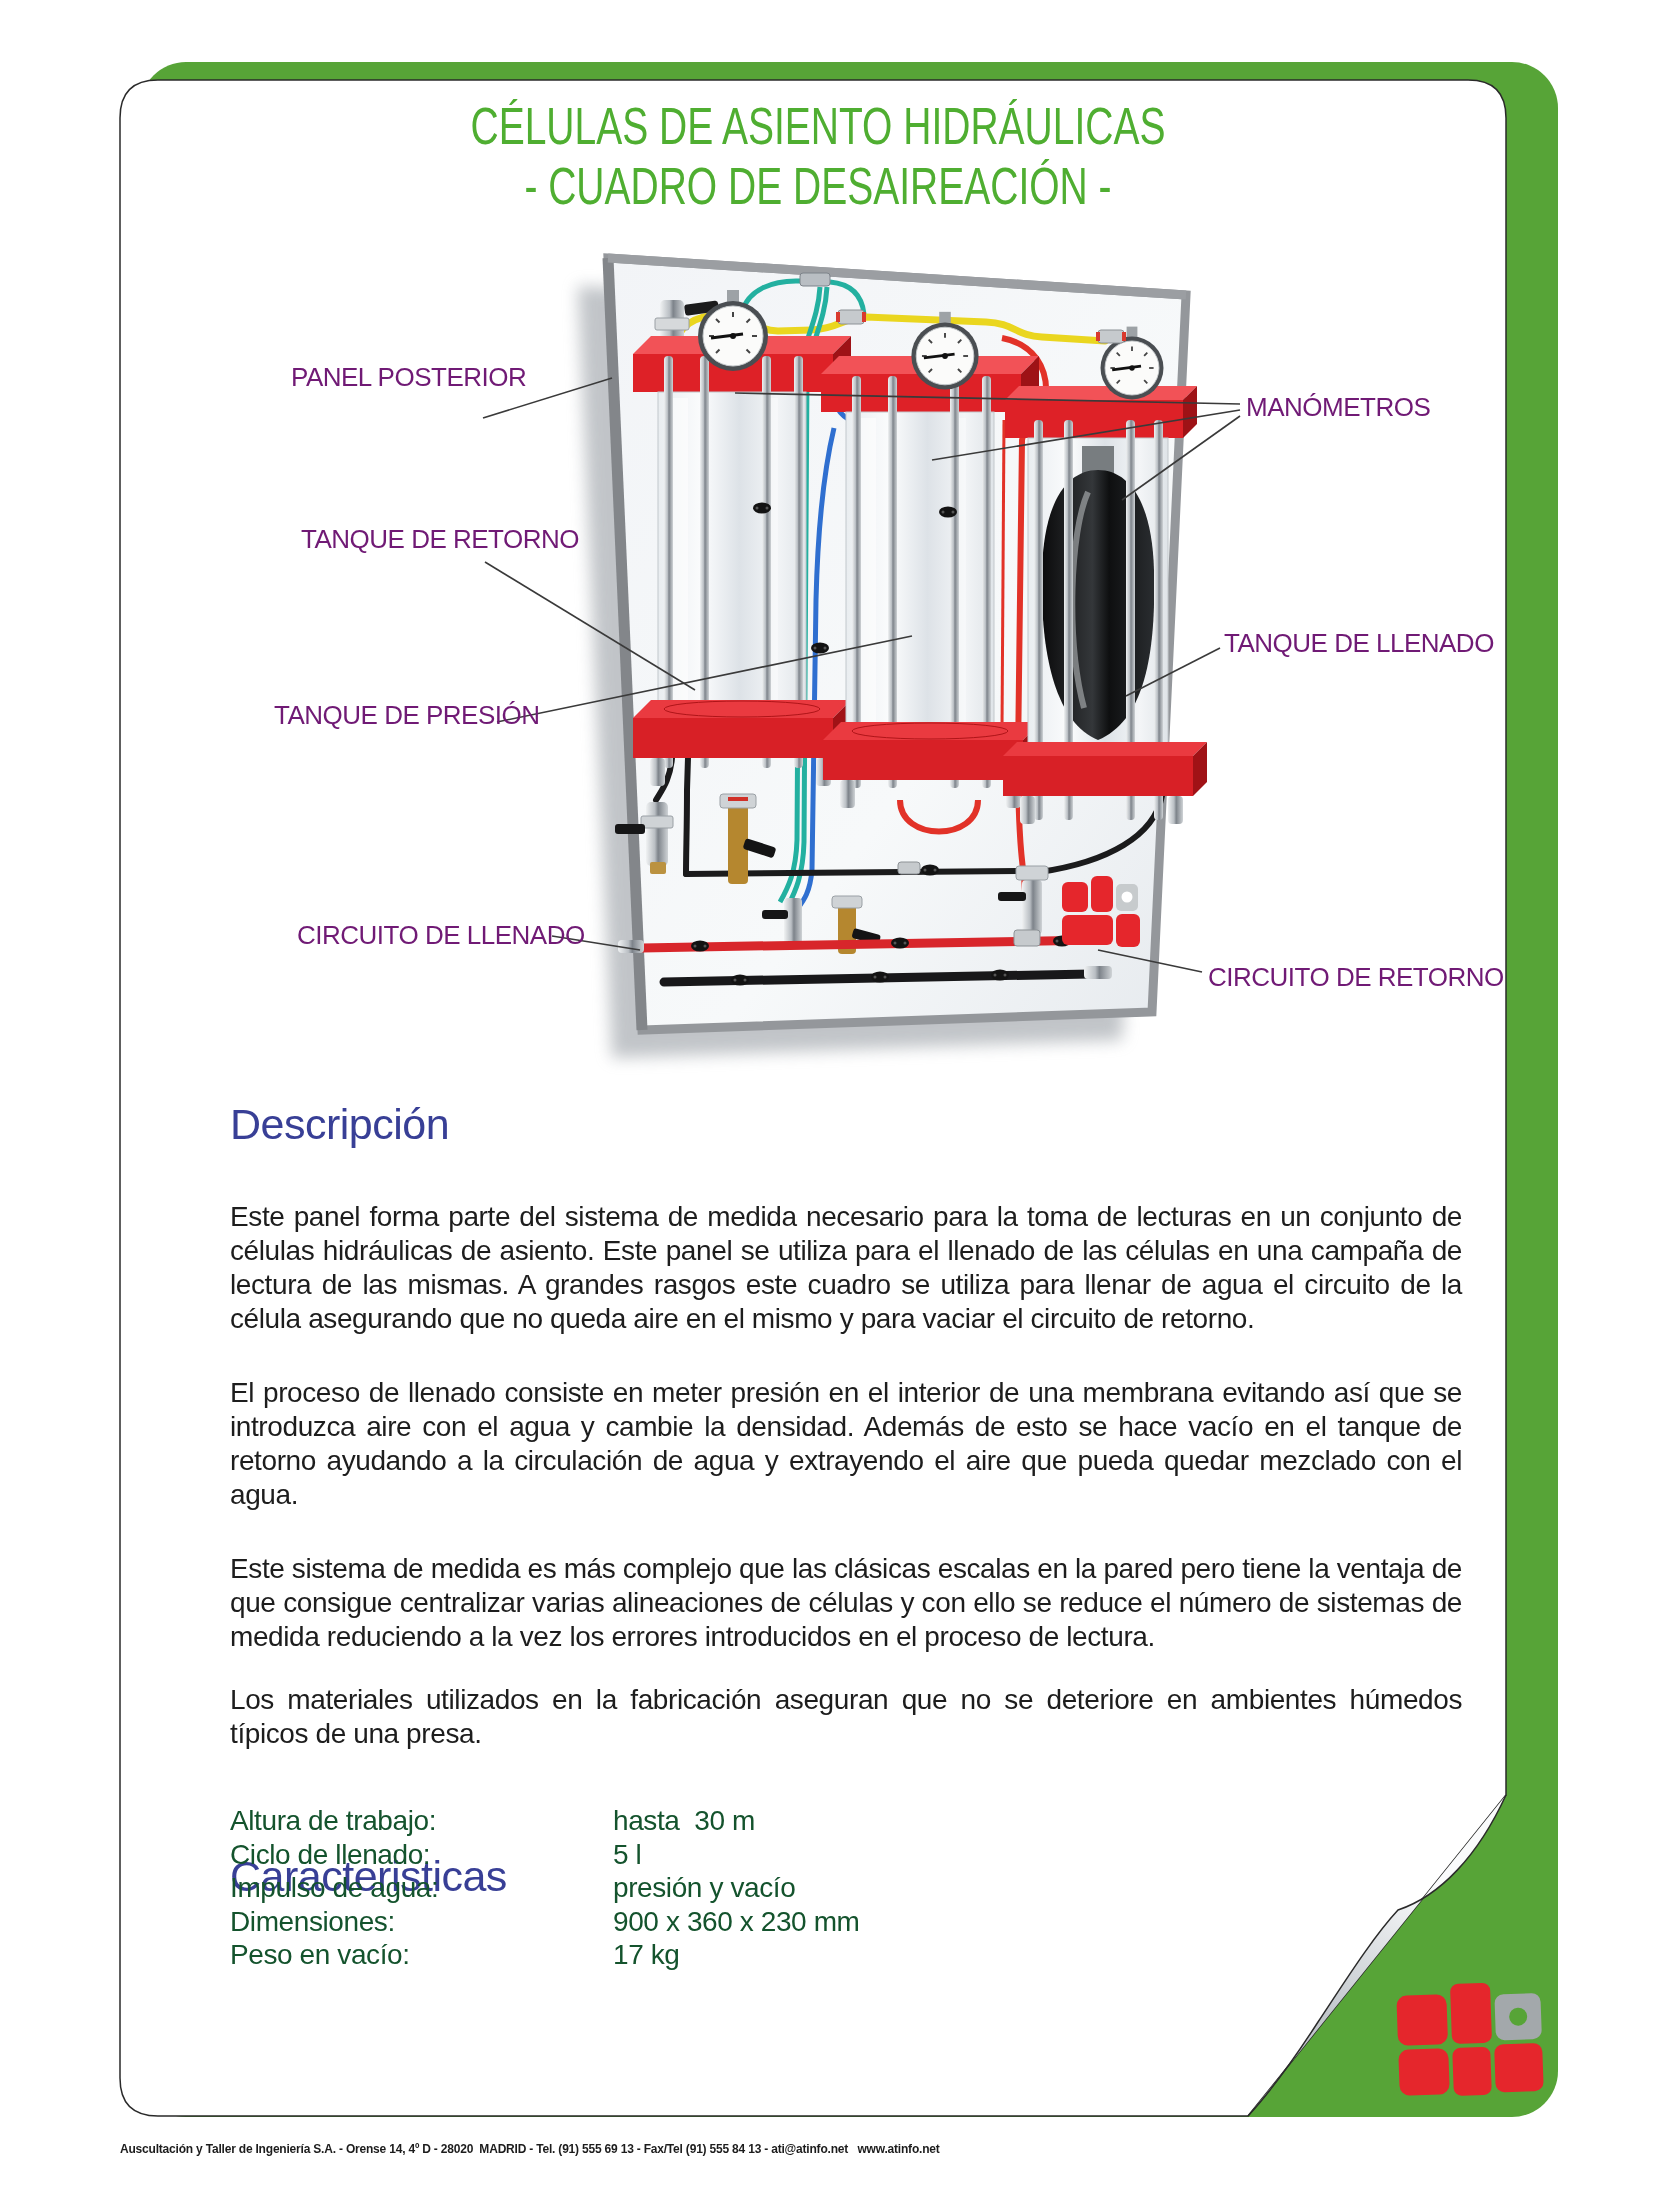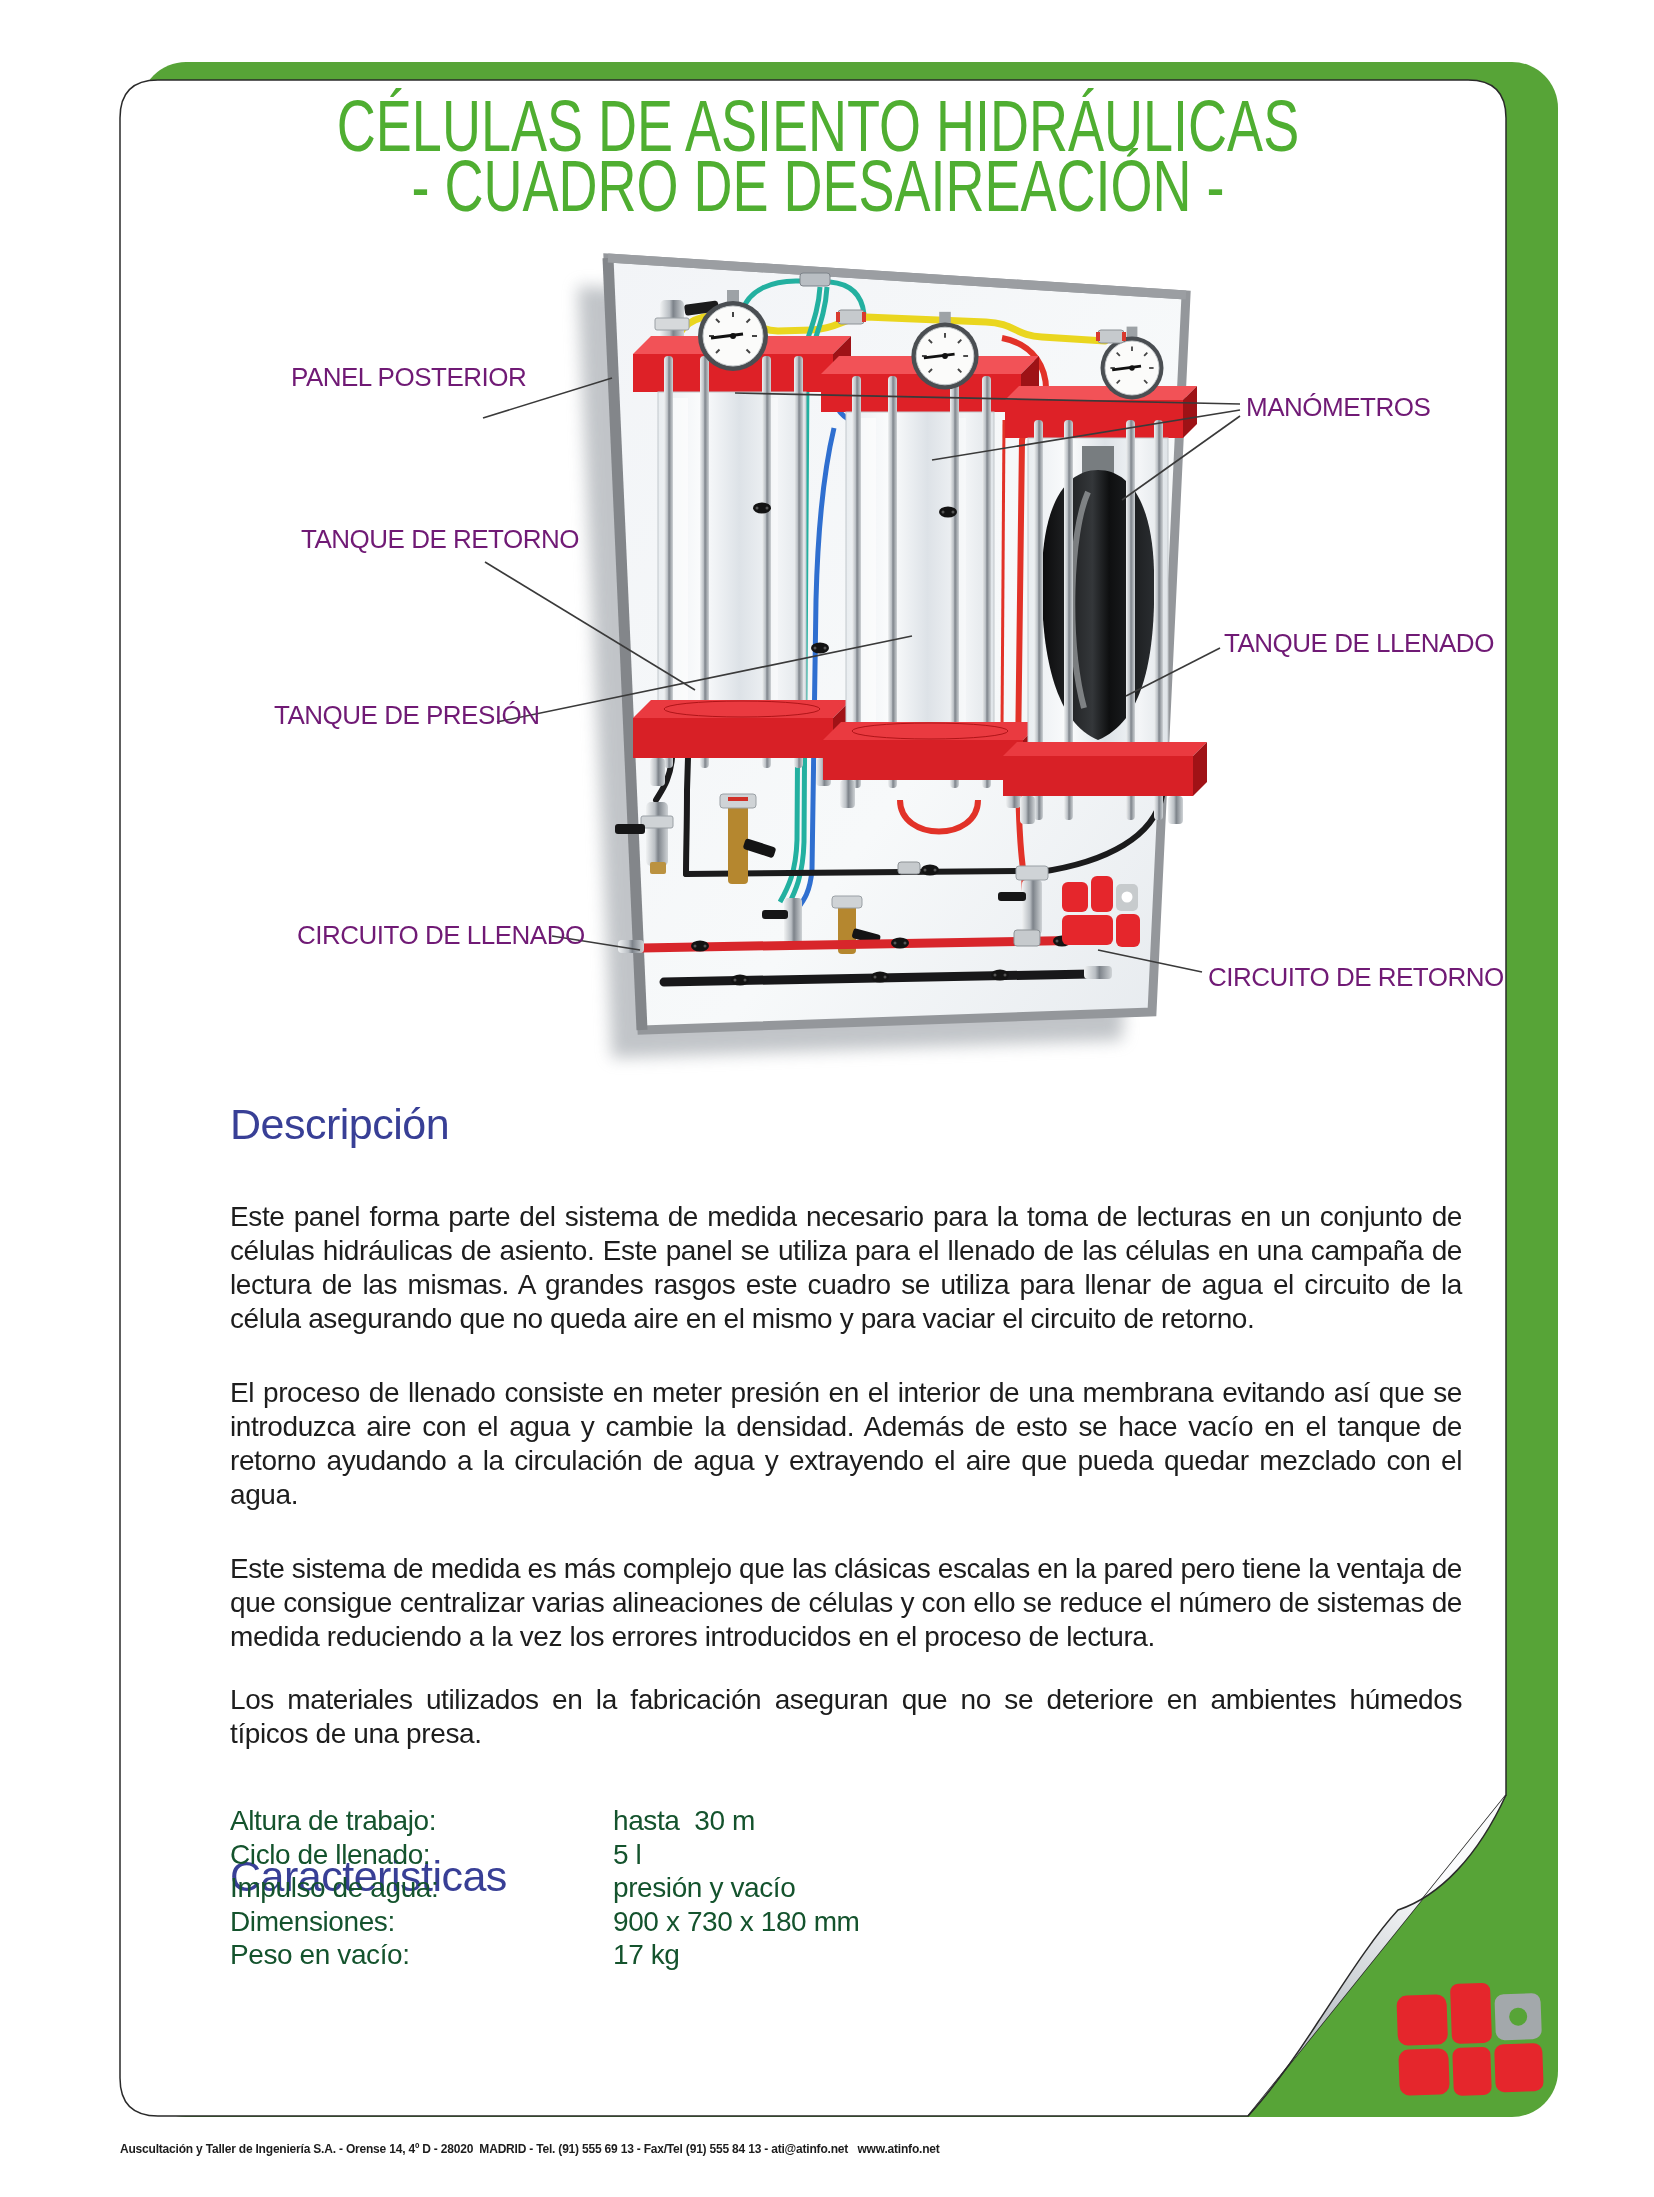--- a/index.html
+++ b/index.html
@@ -1,21 +1,21 @@
 <!DOCTYPE html>
 <html><head>
 <meta charset="utf-8">
 <style>
   html,body{margin:0;padding:0;background:#ffffff;}
   #stage{position:relative;width:1654px;height:2197px;background:#ffffff;overflow:hidden;
          font-family:"Liberation Sans","DejaVu Sans",sans-serif;}
   #bg-svg{position:absolute;left:0;top:0;width:1654px;height:2197px;z-index:0;}
   .txt{position:absolute;z-index:2;}
   .title-wrap{left:168px;top:96px;width:1300px;text-align:center;color:#4fae31;
-              font-size:72px;line-height:60px;font-weight:400;}
+              font-size:52px;line-height:60px;font-weight:400;}
   .title-line{transform:scaleX(.75);transform-origin:50% 50%;white-space:nowrap;}
   .callout{font-size:26px;letter-spacing:-0.5px;color:#701a75;white-space:nowrap;}
   .h-blue{color:#383f96;font-size:43px;letter-spacing:-0.5px;}
   .bodycol{left:230px;width:1232px;color:#1d1d1d;font-size:28px;line-height:34px;
            text-align:justify;letter-spacing:-0.4px;}
   .bodycol p{margin:0 0 40px 0;}
   .bodycol p.p3{margin-bottom:29px;}
   .char-rows{left:230px;top:1804px;width:1100px;color:#14532d;font-size:28px;
              line-height:33.5px;letter-spacing:-0.4px;}
   .char-row{display:flex;}
@@ -316,21 +316,21 @@
   <div class="char-row">
     <span class="char-label">Ciclo de llenado:</span>
     <span class="char-value">5 l</span>
   </div>
   <div class="char-row">
     <span class="char-label">Impulso de agua:</span>
     <span class="char-value">presión y vacío</span>
   </div>
   <div class="char-row">
     <span class="char-label">Dimensiones:</span>
-    <span class="char-value">900 x 730 x 180 mm</span>
+    <span class="char-value">900 x 360 x 230 mm</span>
   </div>
   <div class="char-row">
     <span class="char-label">Peso en vacío:</span>
     <span class="char-value">17 kg</span>
   </div>
 </div>
 
 <div class="txt footer">Auscultación y Taller de Ingeniería S.A. - Orense 14, 4º D - 28020  MADRID - Tel. (91) 555 69 13 - Fax/Tel (91) 555 84 13 - ati@atinfo.net   www.atinfo.net</div>
 
 </div>

